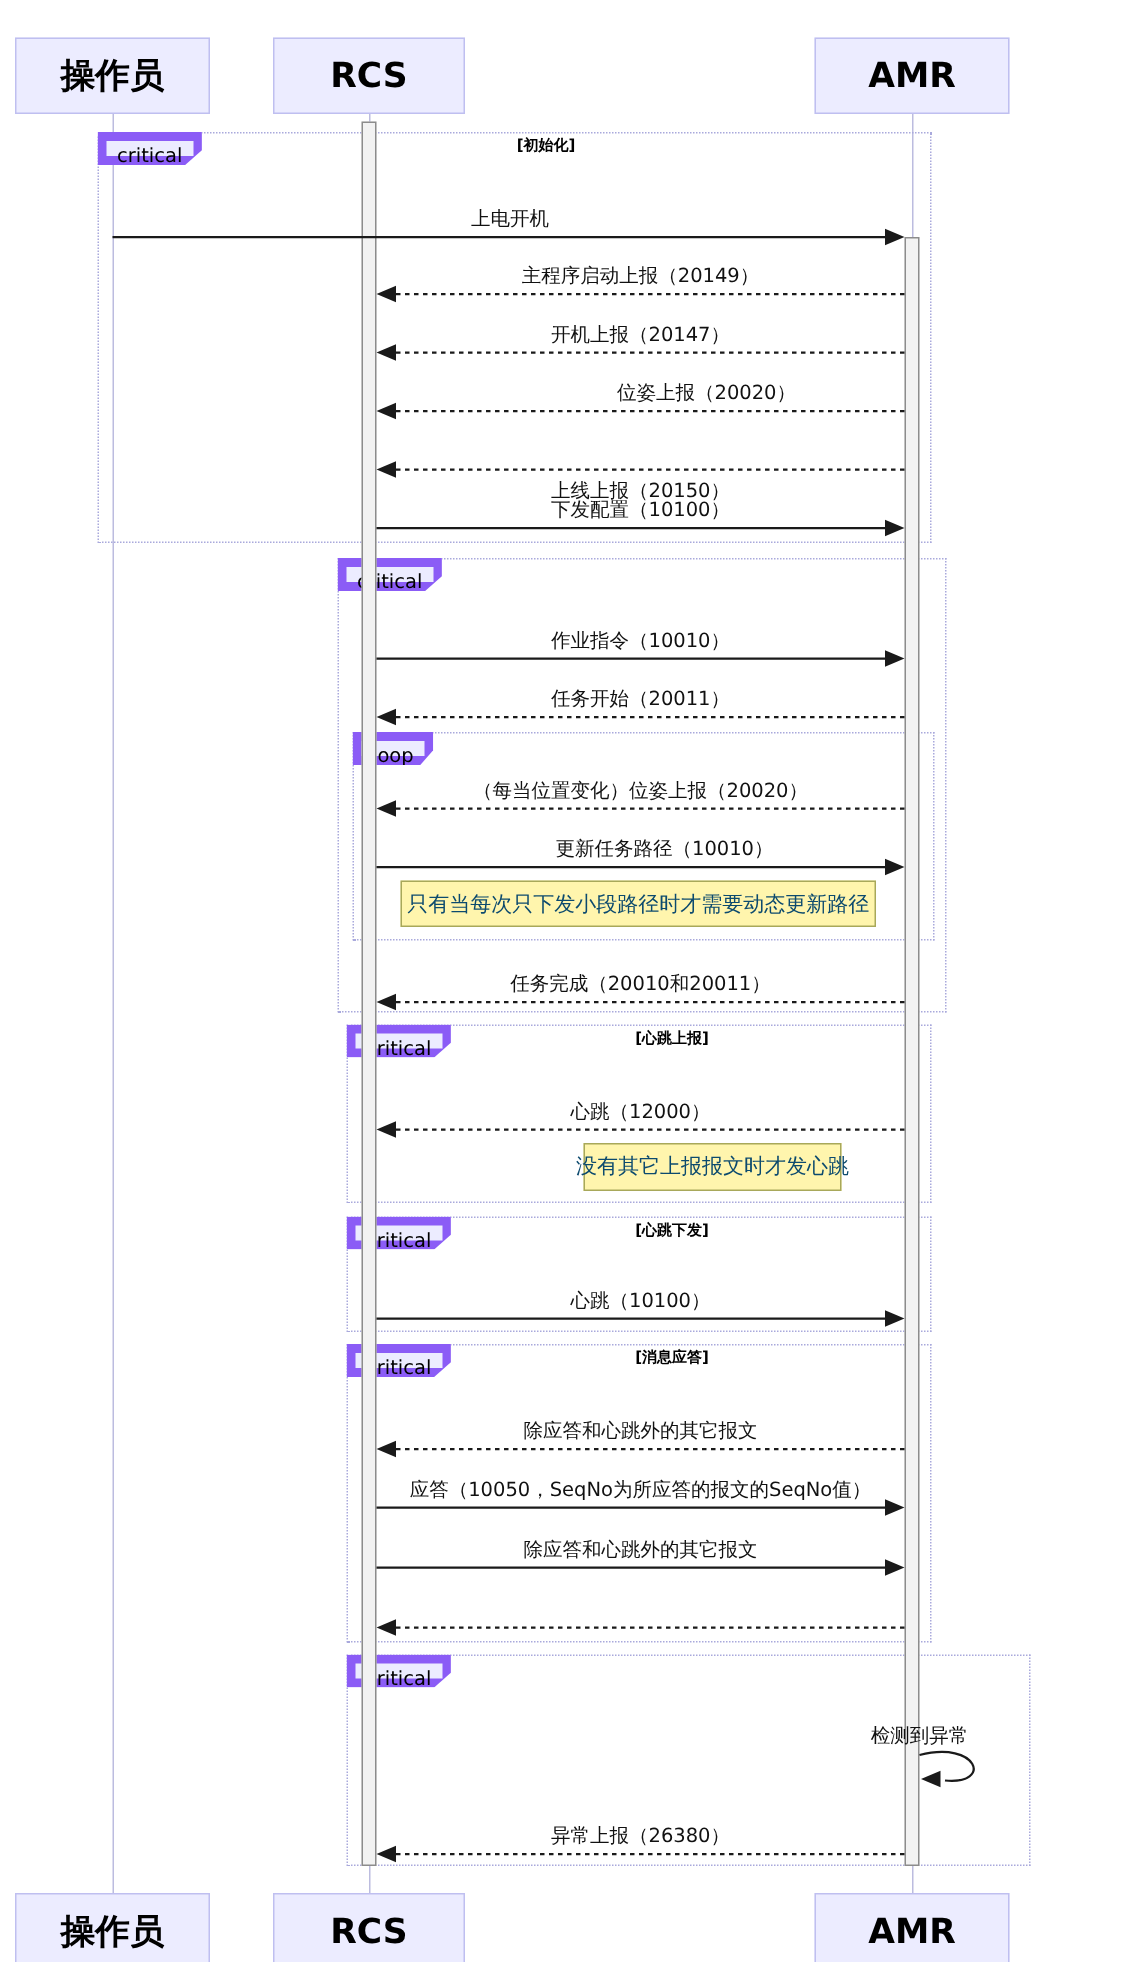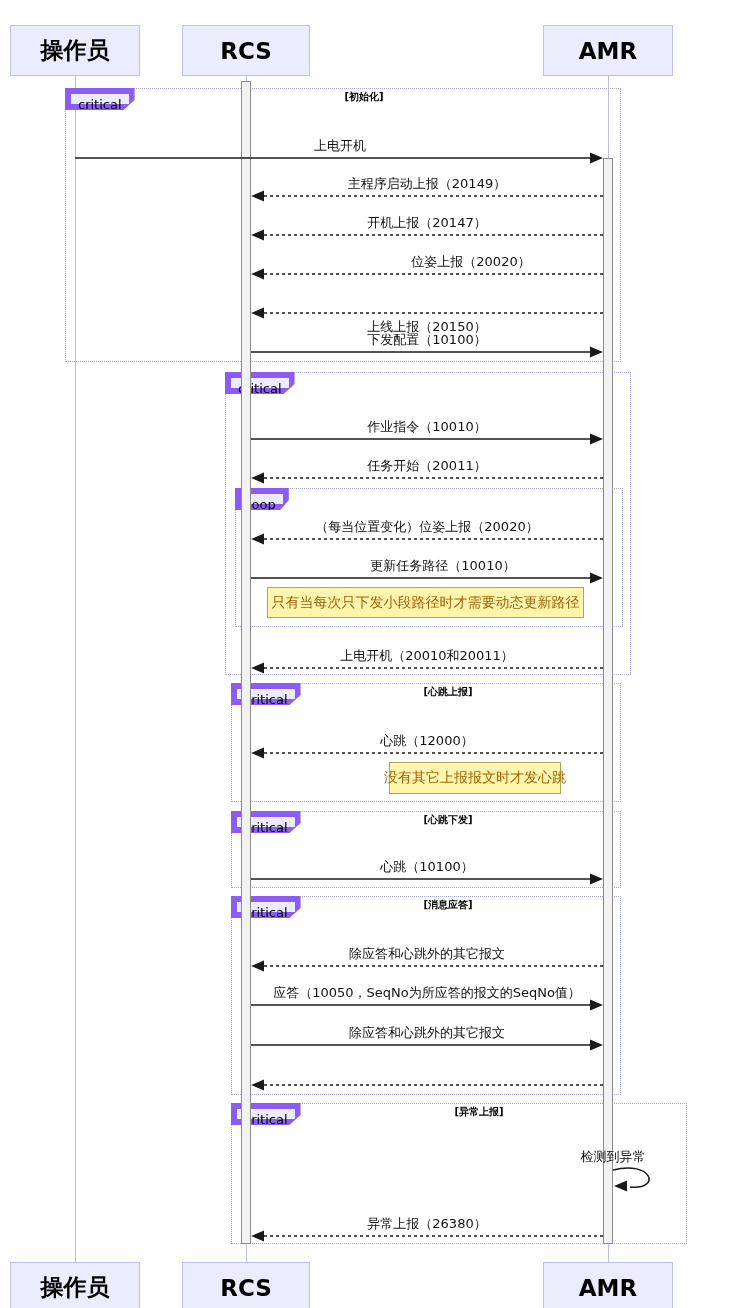--- a/index.html
+++ b/index.html
@@ -26,21 +26,21 @@
     font-size:10px;font-weight:bold;color:#000;text-align:center;
     width:220px;transform:translateX(-50%);white-space:nowrap;
   }
   .msg-label{
     font-size:13px;color:#111;text-align:center;white-space:nowrap;
     transform:translateX(-50%);
   }
   .note{
     background:#fff5ad;border:1px solid #a8a85a;box-sizing:border-box;
     display:flex;align-items:center;justify-content:center;
-    font-size:14px;color:#a16207;white-space:nowrap;
+    font-size:14px;color:#0c4a6e;white-space:nowrap;
   }
   svg{position:absolute;left:0;top:0;}
 </style>
 </head>
 <body>
 
 <div id="canvas">
     <div class="abs lifeline" style="left: 74.5px; top: 76px; height: 1186px;"></div>
     <div class="abs lifeline" style="left: 245.5px; top: 76px; height: 1186px;"></div>
     <div class="abs lifeline" style="left: 607.5px; top: 76px; height: 1186px;"></div>
@@ -55,21 +55,20 @@
     <div class="abs block-tag" style="left: 231px; top: 683px; min-width: 58px;">critical</div>
     <div class="abs block-title" style="left: 448px; top: 685px;">[心跳上报]</div>
     <div class="abs block" style="left: 231px; top: 811px; width: 390px; height: 77px;"></div>
     <div class="abs block-tag" style="left: 231px; top: 811px; min-width: 58px;">critical</div>
     <div class="abs block-title" style="left: 448px; top: 813px;">[心跳下发]</div>
     <div class="abs block" style="left: 231px; top: 896px; width: 390px; height: 199px;"></div>
     <div class="abs block-tag" style="left: 231px; top: 896px; min-width: 58px;">critical</div>
     <div class="abs block-title" style="left: 448px; top: 898px;">[消息应答]</div>
     <div class="abs block" style="left: 231px; top: 1103px; width: 456px; height: 141px;"></div>
     <div class="abs block-tag" style="left: 231px; top: 1103px; min-width: 58px;">critical</div>
-    <div class="abs block-title" style="left: 479px; top: 1105px;">[异常上报]</div>
     <div class="abs activation" style="left: 241px; top: 81px; width: 10px; height: 1163px;"></div>
     <div class="abs activation" style="left: 603px; top: 158px; width: 10px; height: 1086px;"></div>
     <div class="abs actor-box" style="left: 10px; top: 25px; width: 130px; height: 51px;">操作员</div>
     <div class="abs actor-box" style="left: 10px; top: 1262px; width: 130px; height: 51px;">操作员</div>
     <div class="abs actor-box" style="left: 182px; top: 25px; width: 128px; height: 51px;">RCS</div>
     <div class="abs actor-box" style="left: 182px; top: 1262px; width: 128px; height: 51px;">RCS</div>
     <div class="abs actor-box" style="left: 543px; top: 25px; width: 130px; height: 51px;">AMR</div>
     <div class="abs actor-box" style="left: 543px; top: 1262px; width: 130px; height: 51px;">AMR</div>
     <div class="abs note" style="left: 267px; top: 587px; width: 317px; height: 31px;">只有当每次只下发小段路径时才需要动态更新路径</div>
     <div class="abs note" style="left: 389px; top: 762px; width: 172px; height: 32px;">没有其它上报报文时才发心跳</div>
@@ -116,21 +115,21 @@
     <div class="abs msg-label" style="left: 340px; top: 137px;">上电开机</div>
     <div class="abs msg-label" style="left: 427px; top: 175px;">主程序启动上报（20149）</div>
     <div class="abs msg-label" style="left: 427px; top: 214px;">开机上报（20147）</div>
     <div class="abs msg-label" style="left: 427px; top: 253px; margin-left: 44px;">位姿上报（20020）</div>
     <div class="abs msg-label" style="left: 427px; top: 294px; margin-top: 24px;">上线上报（20150）</div>
     <div class="abs msg-label" style="left: 427px; top: 331px;">下发配置（10100）</div>
     <div class="abs msg-label" style="left: 427px; top: 418px;">作业指令（10010）</div>
     <div class="abs msg-label" style="left: 427px; top: 457px;">任务开始（20011）</div>
     <div class="abs msg-label" style="left: 427px; top: 518px;">（每当位置变化）位姿上报（20020）</div>
     <div class="abs msg-label" style="left: 427px; top: 557px; margin-left: 16px;">更新任务路径（10010）</div>
-    <div class="abs msg-label" style="left: 427px; top: 647px;">上电开机（20010和20011）</div>
+    <div class="abs msg-label" style="left: 427px; top: 647px;">任务完成（20010和20011）</div>
     <div class="abs msg-label" style="left: 427px; top: 732px;">心跳（12000）</div>
     <div class="abs msg-label" style="left: 427px; top: 858px;">心跳（10100）</div>
     <div class="abs msg-label" style="left: 427px; top: 945px;">除应答和心跳外的其它报文</div>
     <div class="abs msg-label" style="left: 427px; top: 984px;">应答（10050，SeqNo为所应答的报文的SeqNo值）</div>
     <div class="abs msg-label" style="left: 427px; top: 1024px;">除应答和心跳外的其它报文</div>
     <div class="abs msg-label" style="left: 613px; top: 1148px;">检测到异常</div>
     <div class="abs msg-label" style="left: 427px; top: 1215px;">异常上报（26380）</div>
   </div>
 
 </body></html>

